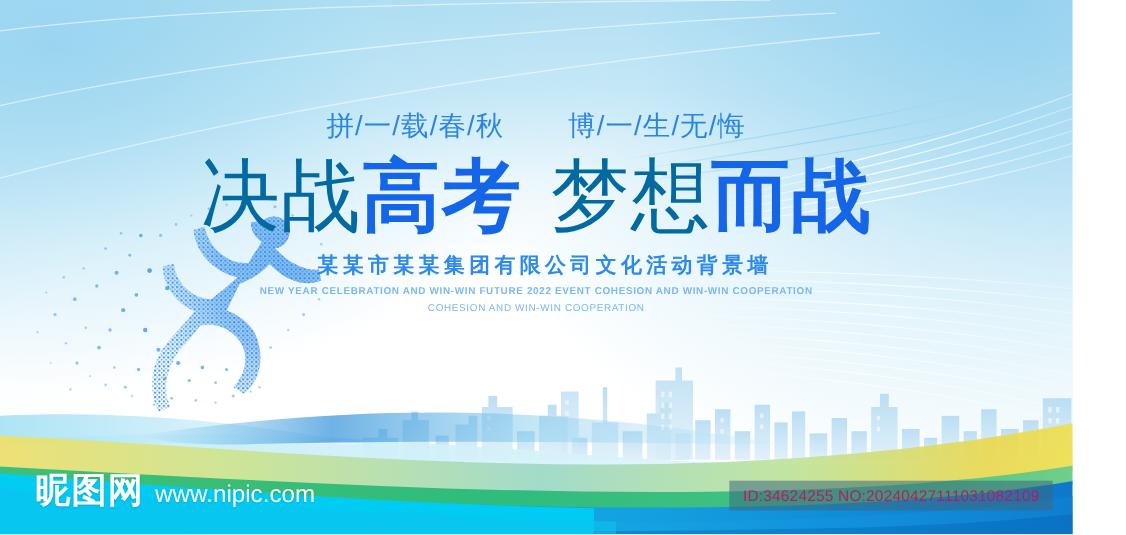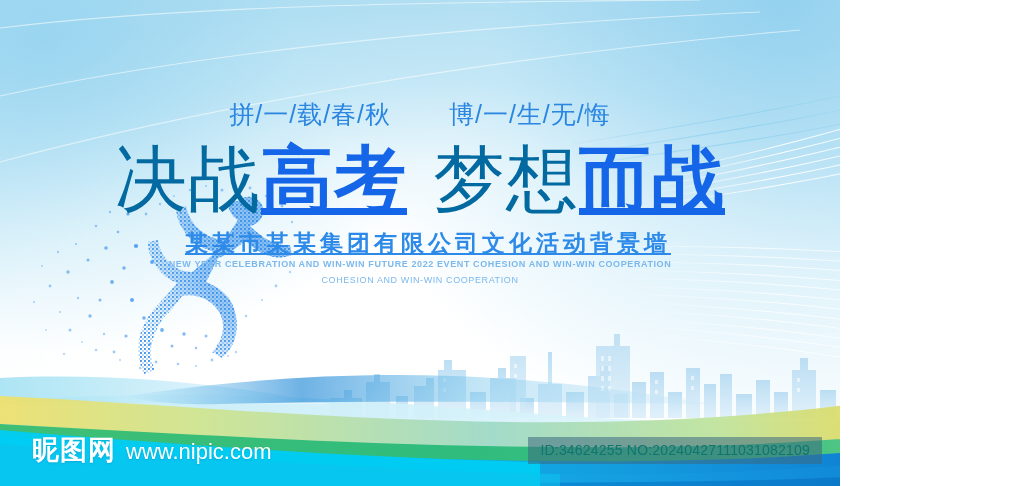--- a/index.html
+++ b/index.html
@@ -1,20 +1,20 @@
 <!DOCTYPE html>
 <html><head>
 <meta charset="utf-8">
 <style>
   html,body{margin:0;padding:0;background:#fff;}
   body{font-family:"Liberation Sans",sans-serif;}
 
   #poster{
     position:relative;
-    width:840px;height:486px;
+    width:975px;height:486px;
     overflow:hidden;
     background:#eef8fd;
   }
 
   
   .bg-base{
     position:absolute;inset:0;
     background:
       radial-gradient(120% 90% at 50% 72%, #ffffff 0%, #ffffff 26%, rgba(255,255,255,0.86) 42%, rgba(226,243,251,0.35) 62%, rgba(255,255,255,0) 78%),
       linear-gradient(176deg, #a9d9ef 0%, #bfe4f4 22%, #d9eff9 42%, #eef8fd 60%, #fbfdfe 78%, #ffffff 100%);
@@ -48,31 +48,30 @@
     white-space:nowrap;
     line-height:1;
   }
   .headline span{
     font-size:72px;
     font-family:"Liberation Sans",sans-serif;
     letter-spacing:1px;
     vertical-align:baseline;
   }
   .hl-light{color:#0369a1;font-weight:400;}
-  .hl-bold{color:#1565e8;font-weight:700;text-decoration:underline;}
+  .hl-bold{color:#1565e8;font-weight:700;}
   .hl-space{display:inline-block;width:26px;}
 
   .subtitle{
     position:absolute;left:16px;right:0;top:228px;
-    font-size:23px;
+    font-size:19px;
     font-weight:700;
     color:#2d8ae8;
     letter-spacing:4px;
     white-space:nowrap;
-    text-decoration:underline;
   }
   .eng1{
     position:absolute;left:0;right:0;top:259px;
     font-size:9px;font-weight:700;
     color:#7cb8ec;
     letter-spacing:.6px;
     white-space:nowrap;
   }
   .eng2{
     position:absolute;left:0;right:0;top:275px;
@@ -82,27 +81,27 @@
     white-space:nowrap;
   }
 
   
   .wm{
     position:absolute;left:32px;bottom:18px;
     display:flex;align-items:baseline;gap:10px;
     color:#ffffff;
     text-shadow:0 1px 2px rgba(0,90,140,.25);
   }
-  .wm-cn{font-size:27px;font-weight:700;letter-spacing:1px;}
+  .wm-cn{font-size:32px;font-weight:700;letter-spacing:1px;}
   .wm-url{font-size:22px;font-weight:400;letter-spacing:0px;}
 
   .idbadge{
     position:absolute;right:18px;bottom:22px;
     background:rgba(58,104,128,.55);
-    color:#0f766e;
+    color:#be185d;
     font-size:14px;
     padding:5px 12px 6px;
     white-space:nowrap;
     letter-spacing:.2px;
   }
 </style>
 </head>
 <body>
 
 <div id="poster">

